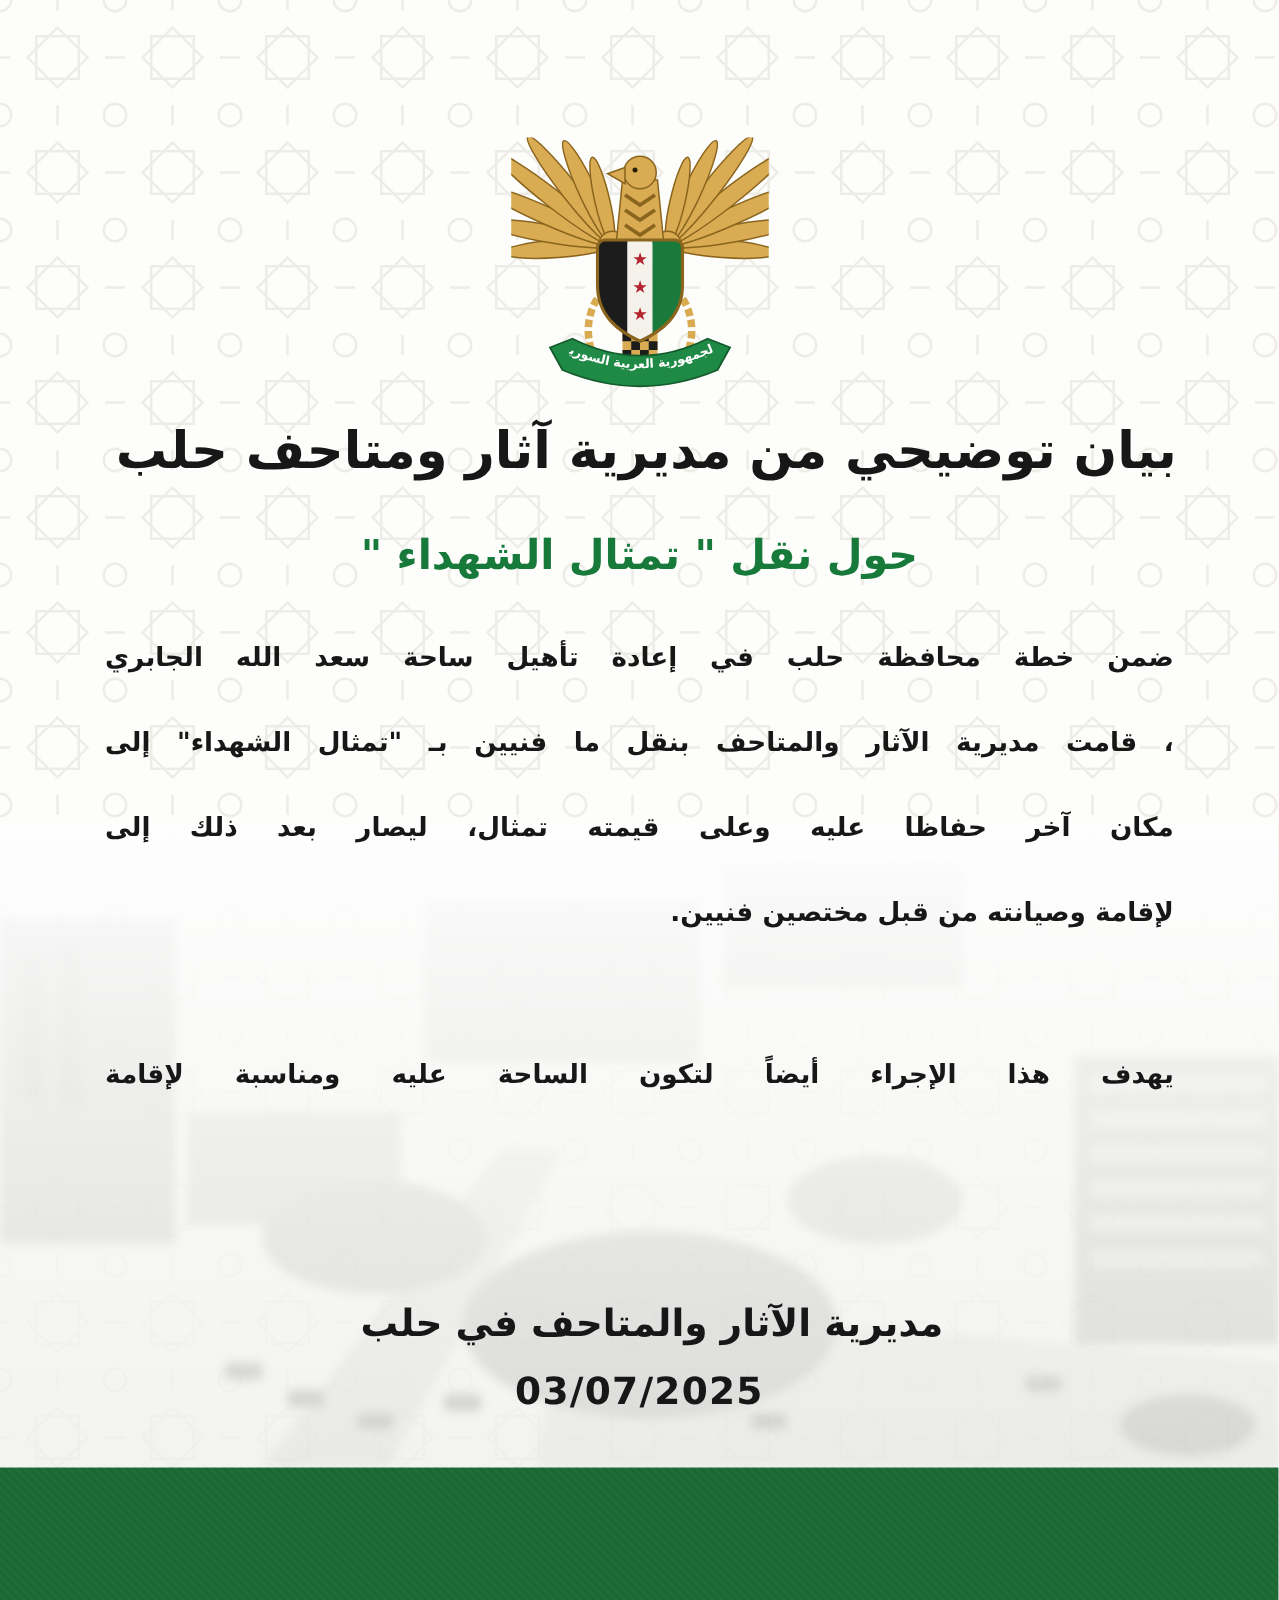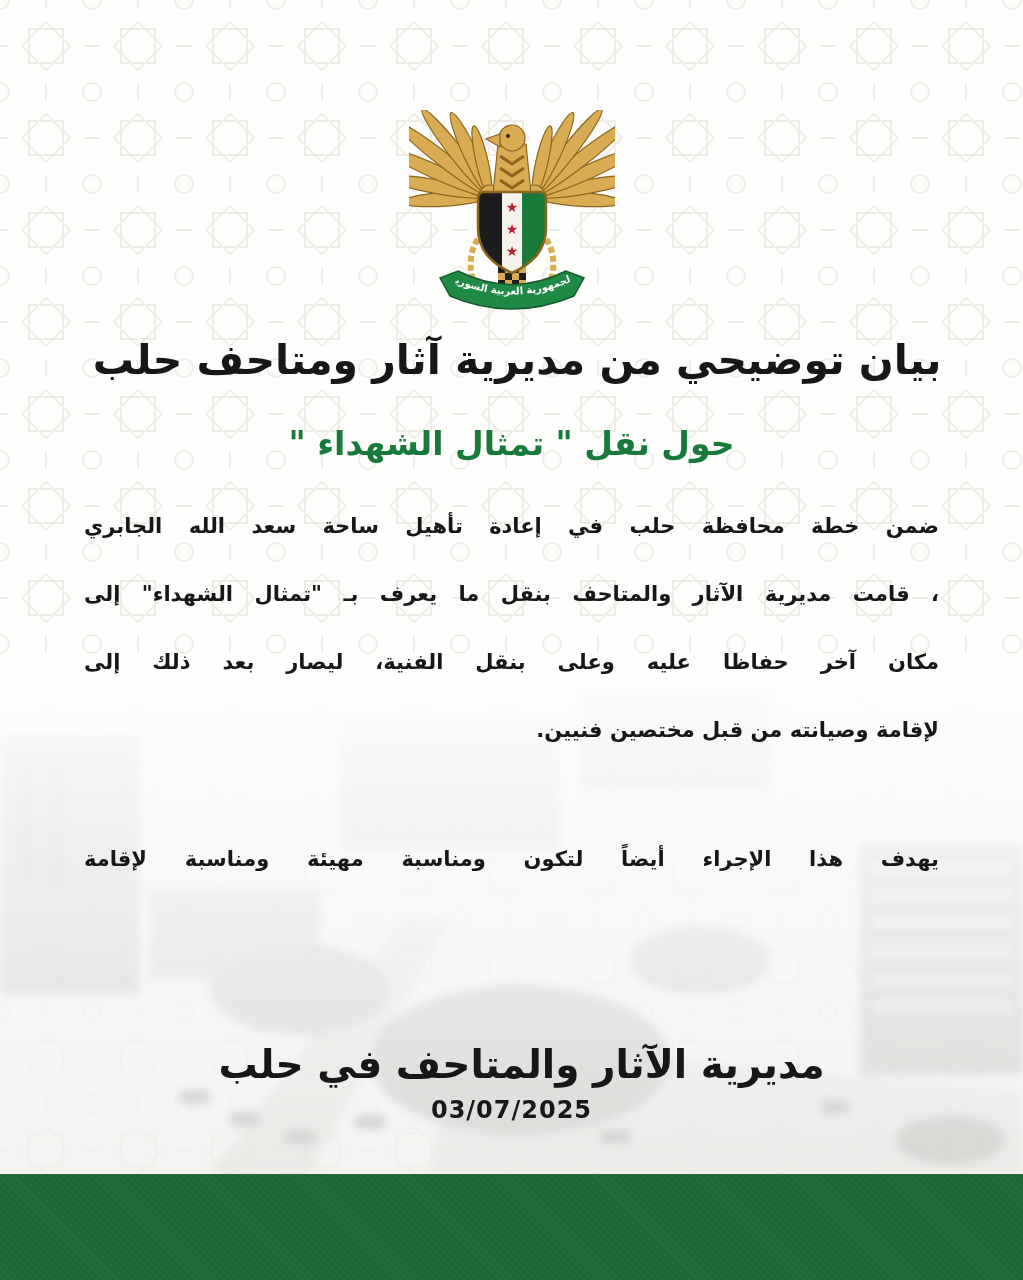--- a/index.html
+++ b/index.html
@@ -53,26 +53,26 @@
   .line{
     height:68px;line-height:68px;white-space:nowrap;
     text-align:justify;text-align-last:justify;text-justify:inter-word;
     overflow:visible;
   }
   .para-2 .line{height:66px;line-height:66px;}
   .line.last{text-align-last:right;}
   .signature{
     position:absolute;left:0;right:0;top:1042px;
     text-align:center;direction:rtl;
-    font-size:39px;font-weight:700;color:var(--text-black);padding-left:20px;
+    font-size:30px;font-weight:700;color:var(--text-black);padding-left:20px;
   }
   .date{
     position:absolute;left:0;right:0;top:1096px;
     text-align:center;
-    font-size:24px;font-weight:700;color:var(--text-black);
+    font-size:30px;font-weight:700;color:var(--text-black);
     letter-spacing:1px;
   }
 </style>
 </head>
 <body>
 
 <div class="poster">
 
   <svg class="bg-pattern" width="1023" height="1280" xmlns="http://www.w3.org/2000/svg" aria-hidden="true">
     <defs>
@@ -207,26 +207,26 @@
       <text font-family="DejaVu Sans, sans-serif" font-size="10" font-weight="bold" fill="#ffffff" direction="rtl">
         <textPath href="#ribbonPath" startOffset="50%" text-anchor="middle">الجمهورية العربية السورية</textPath>
       </text>
     </svg>
 
     <h1 class="title" dir="rtl">بيان توضيحي من مديرية آثار ومتاحف حلب</h1>
     <h2 class="subtitle" dir="rtl">حول نقل " تمثال الشهداء "</h2>
 
     <div class="para para-1" dir="rtl">
       <div class="line">ضمن خطة محافظة حلب في إعادة تأهيل ساحة سعد الله الجابري</div>
-      <div class="line">، قامت مديرية الآثار والمتاحف بنقل ما يعرف بـ "تمثال الشهداء" إلى</div>
-      <div class="line">مكان آخر حفاظا عليه وعلى بنقل الفنية، ليصار بعد ذلك إلى</div>
+      <div class="line">، قامت مديرية الآثار والمتاحف بنقل ما فنيين بـ "تمثال الشهداء" إلى</div>
+      <div class="line">مكان آخر حفاظا عليه وعلى قيمته تمثال، ليصار بعد ذلك إلى</div>
       <div class="line last">لإقامة وصيانته من قبل مختصين فنيين.</div>
     </div>
 
     <div class="para para-2" dir="rtl">
-      <div class="line">يهدف هذا الإجراء أيضاً لتكون ومناسبة مهيئة ومناسبة لإقامة</div>
+      <div class="line">يهدف هذا الإجراء أيضاً لتكون الساحة عليه ومناسبة لإقامة</div>
     </div>
 
     <div class="signature" dir="rtl">مديرية الآثار والمتاحف في حلب</div>
     <div class="date">03/07/2025</div>
 
   </div>
 </div>
 
 </body></html>

